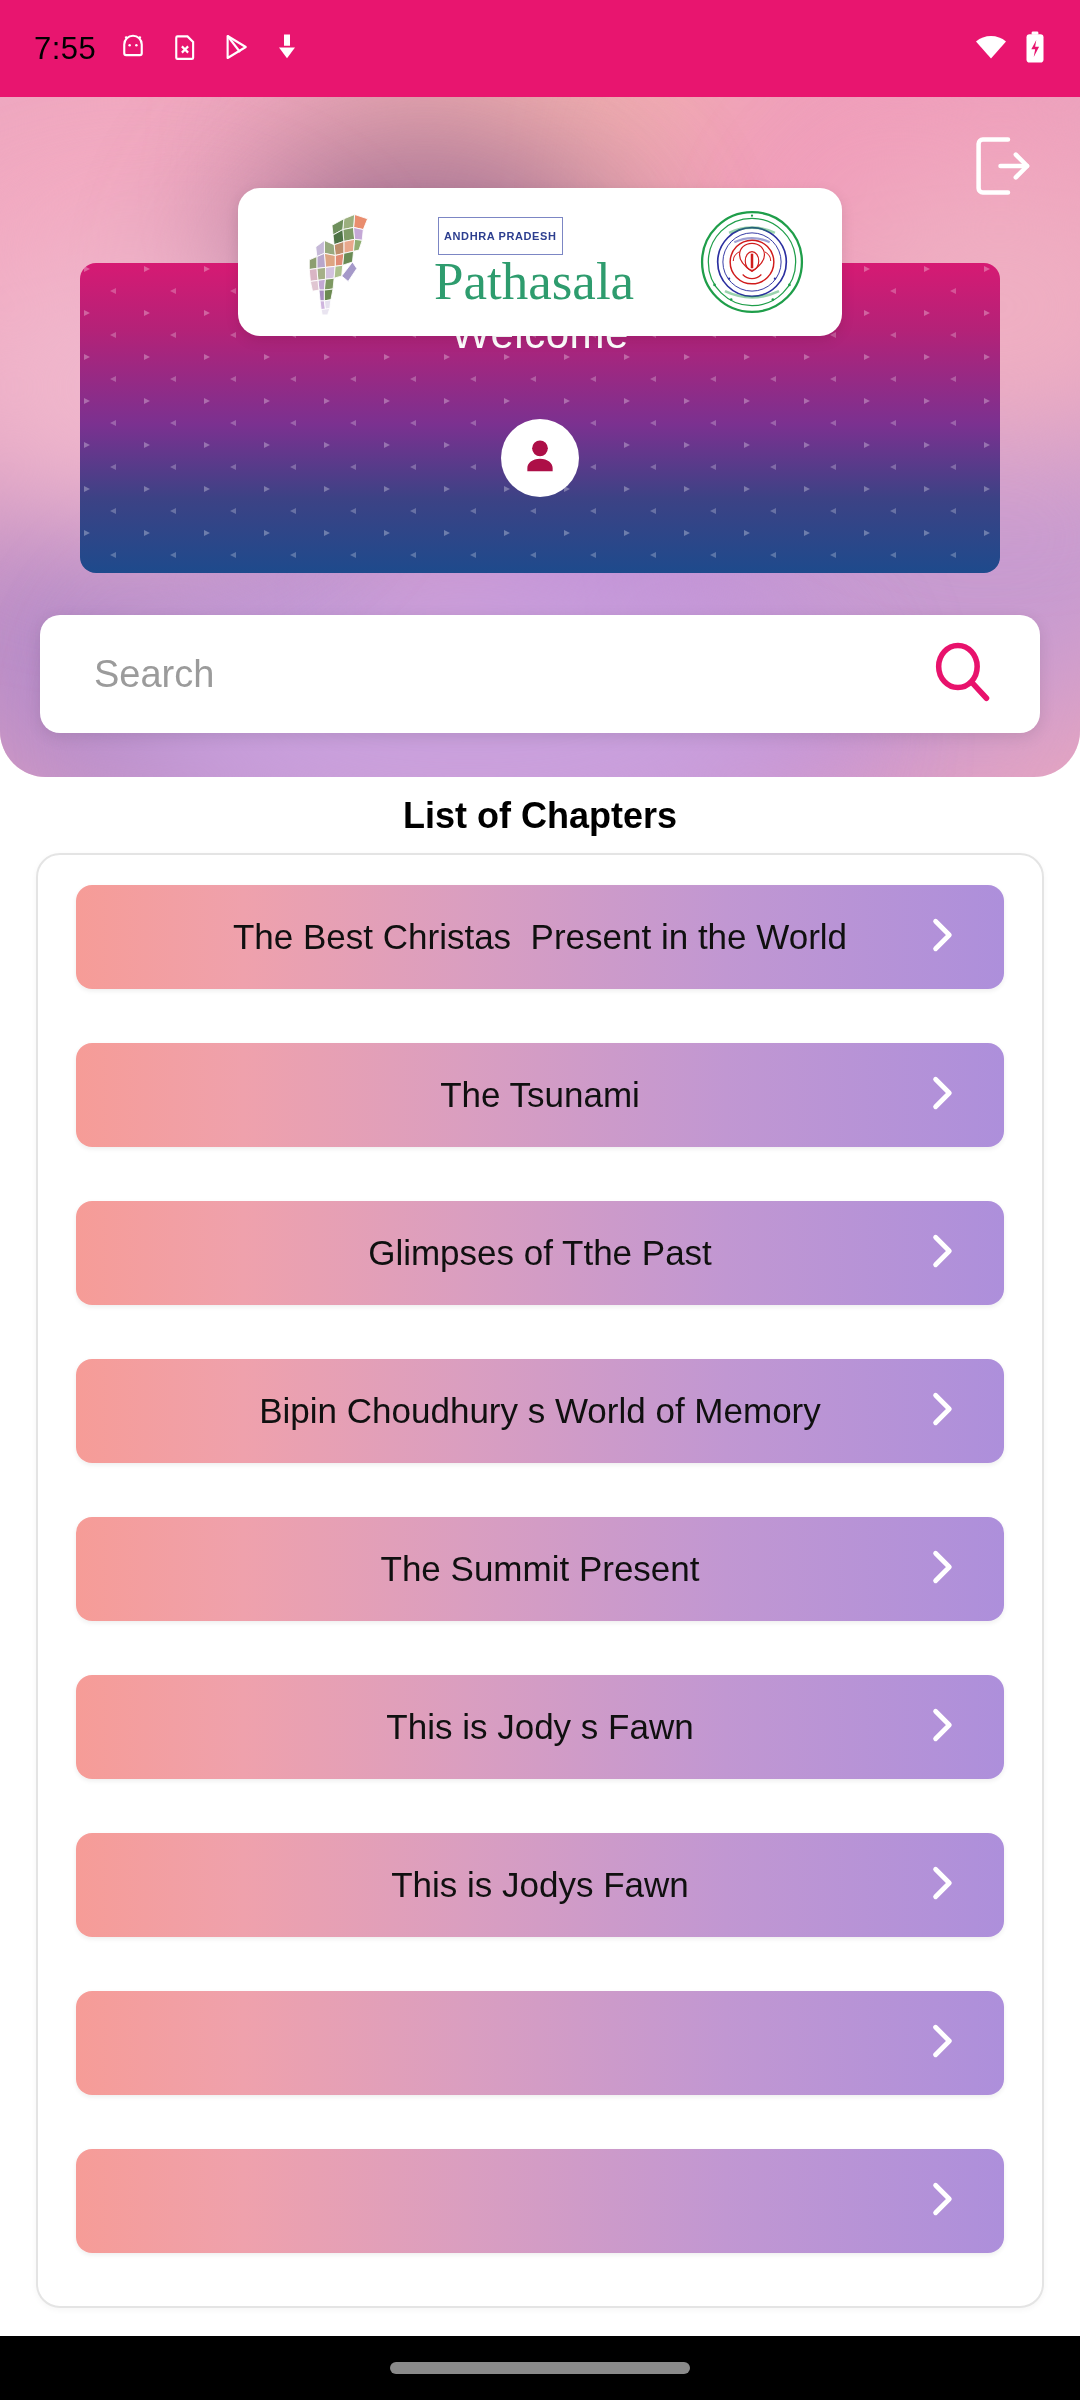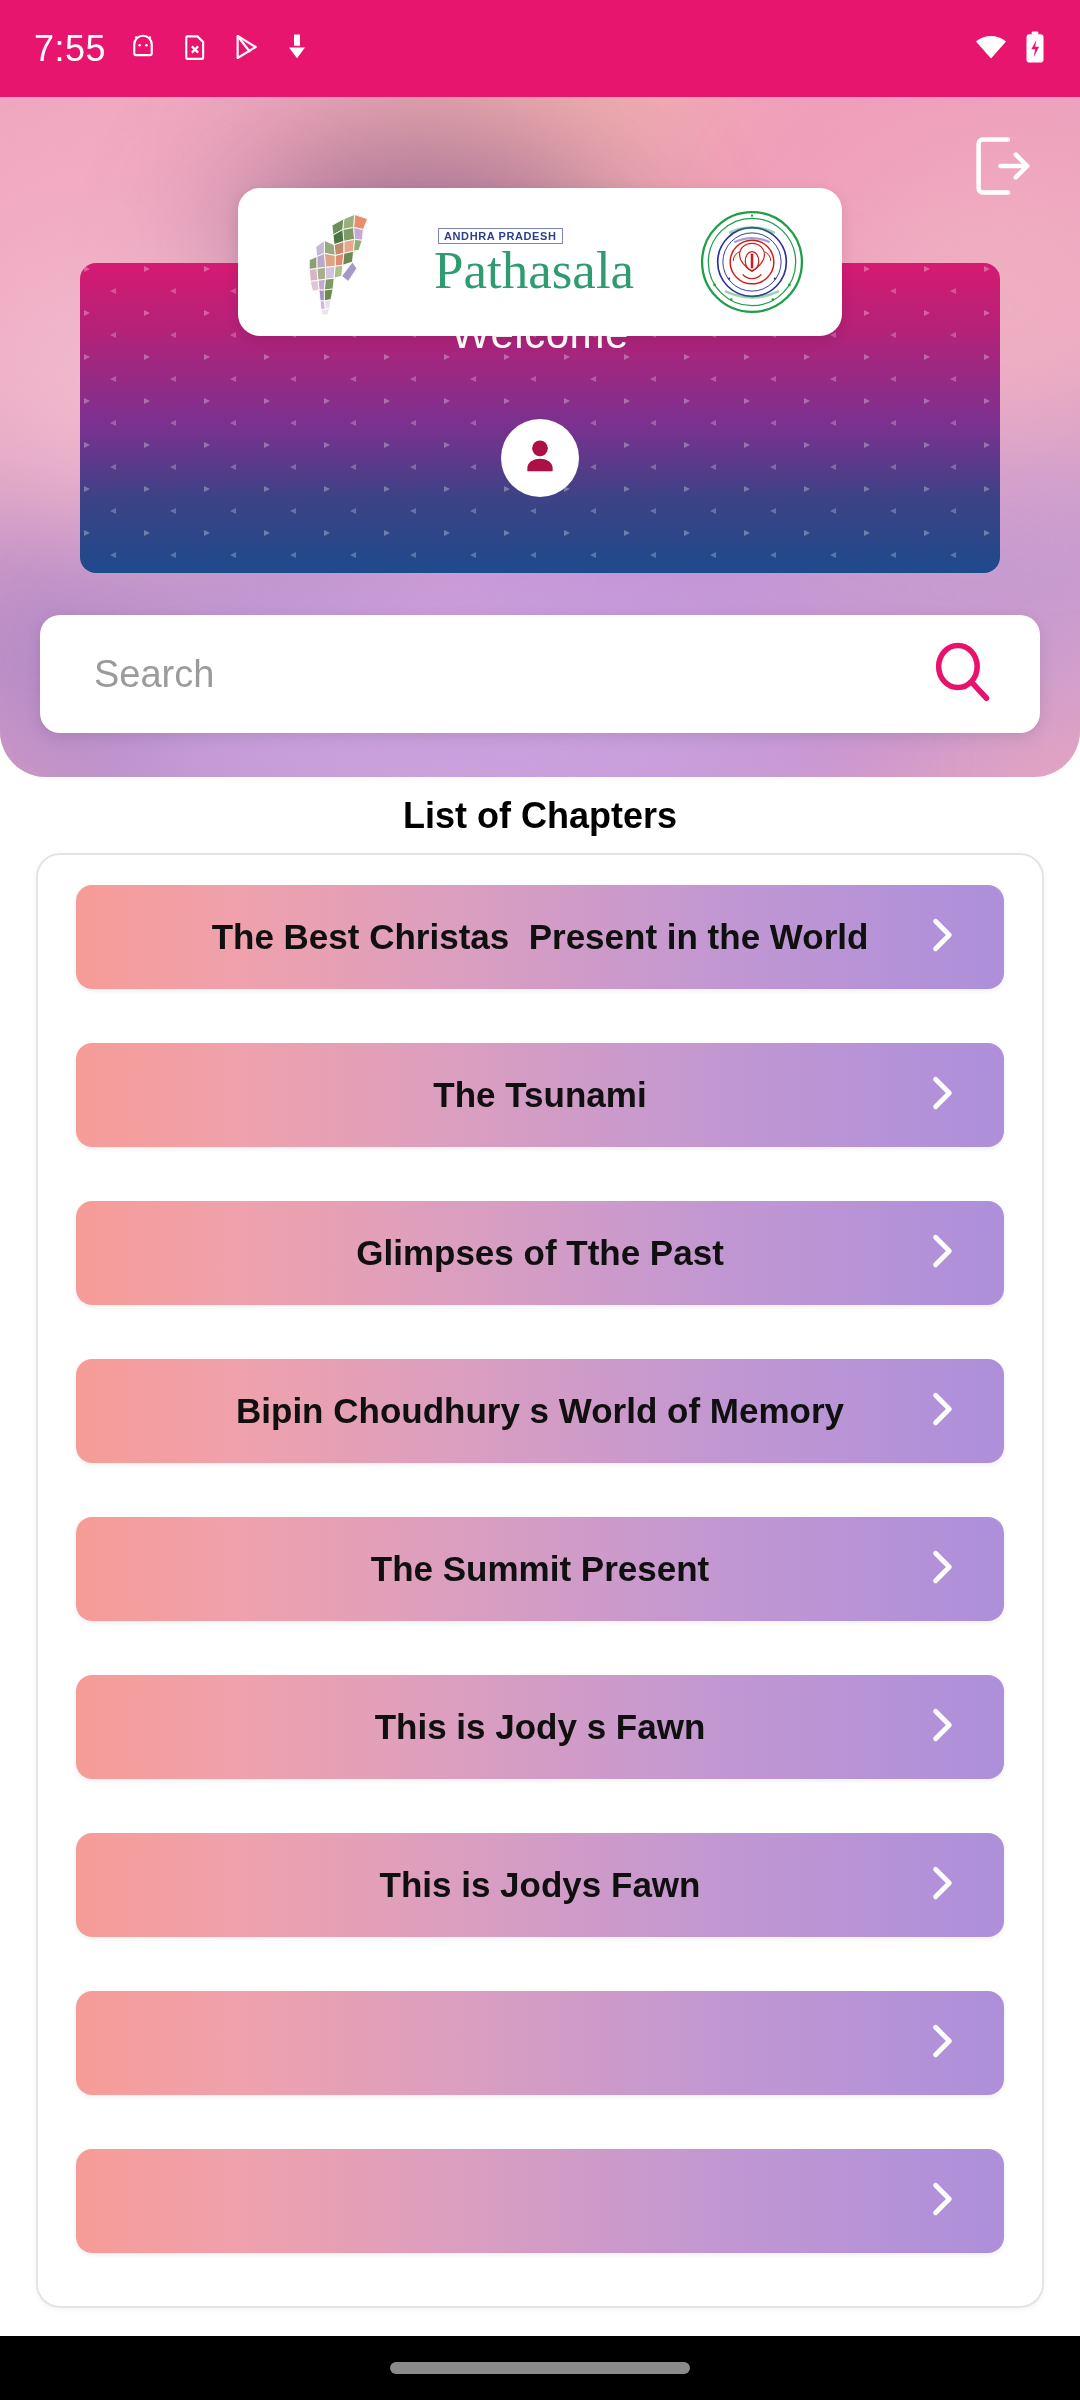--- a/index.html
+++ b/index.html
@@ -31,22 +31,22 @@
     align-items: center;
     padding: 0 34px;
     z-index: 50;
   }
   .status-left {
     display: flex;
     align-items: center;
     gap: 22px;
   }
   .status-clock {
-    color: #ffffff;
-    font-size: 36px;
+    color: #000000;
+    font-size: 31px;
     font-weight: 400;
     letter-spacing: 0.5px;
     line-height: 1;
   }
   .status-right {
     margin-left: auto;
     display: flex;
     align-items: center;
     gap: 16px;
   }
@@ -162,21 +162,21 @@
     flex-direction: column;
     justify-content: center;
     margin-left: -6px;
   }
   .ap-tag {
     font-size: 11px;
     letter-spacing: .6px;
     color: #2C3E8F;
     border: 1px solid #7C86C4;
     display: inline-block;
-    padding: 1px 5px;
+    padding: 12px 5px;
     width: fit-content;
     margin-left: 40px;
     margin-bottom: 1px;
     font-weight: 700;
   }
   .pathasala-text {
     font-family: "Liberation Serif", serif;
     font-size: 53px;
     color: #2E9C6E;
     line-height: .95;
@@ -259,21 +259,21 @@
     display: flex;
     align-items: center;
     justify-content: center;
     cursor: pointer;
     box-shadow: 0 2px 5px rgba(0,0,0,.07);
   }
   .chapter-row:last-child { margin-bottom: 0; }
   .chapter-label {
     font-size: 35px;
     color: #101010;
-    font-weight: 700;
+    font-weight: 400;
     text-align: center;
     padding: 0 100px;
     white-space: pre;
   }
   .chevron {
     position: absolute;
     right: 40px;
     top: 50%;
     transform: translateY(-50%);
     display: block;

